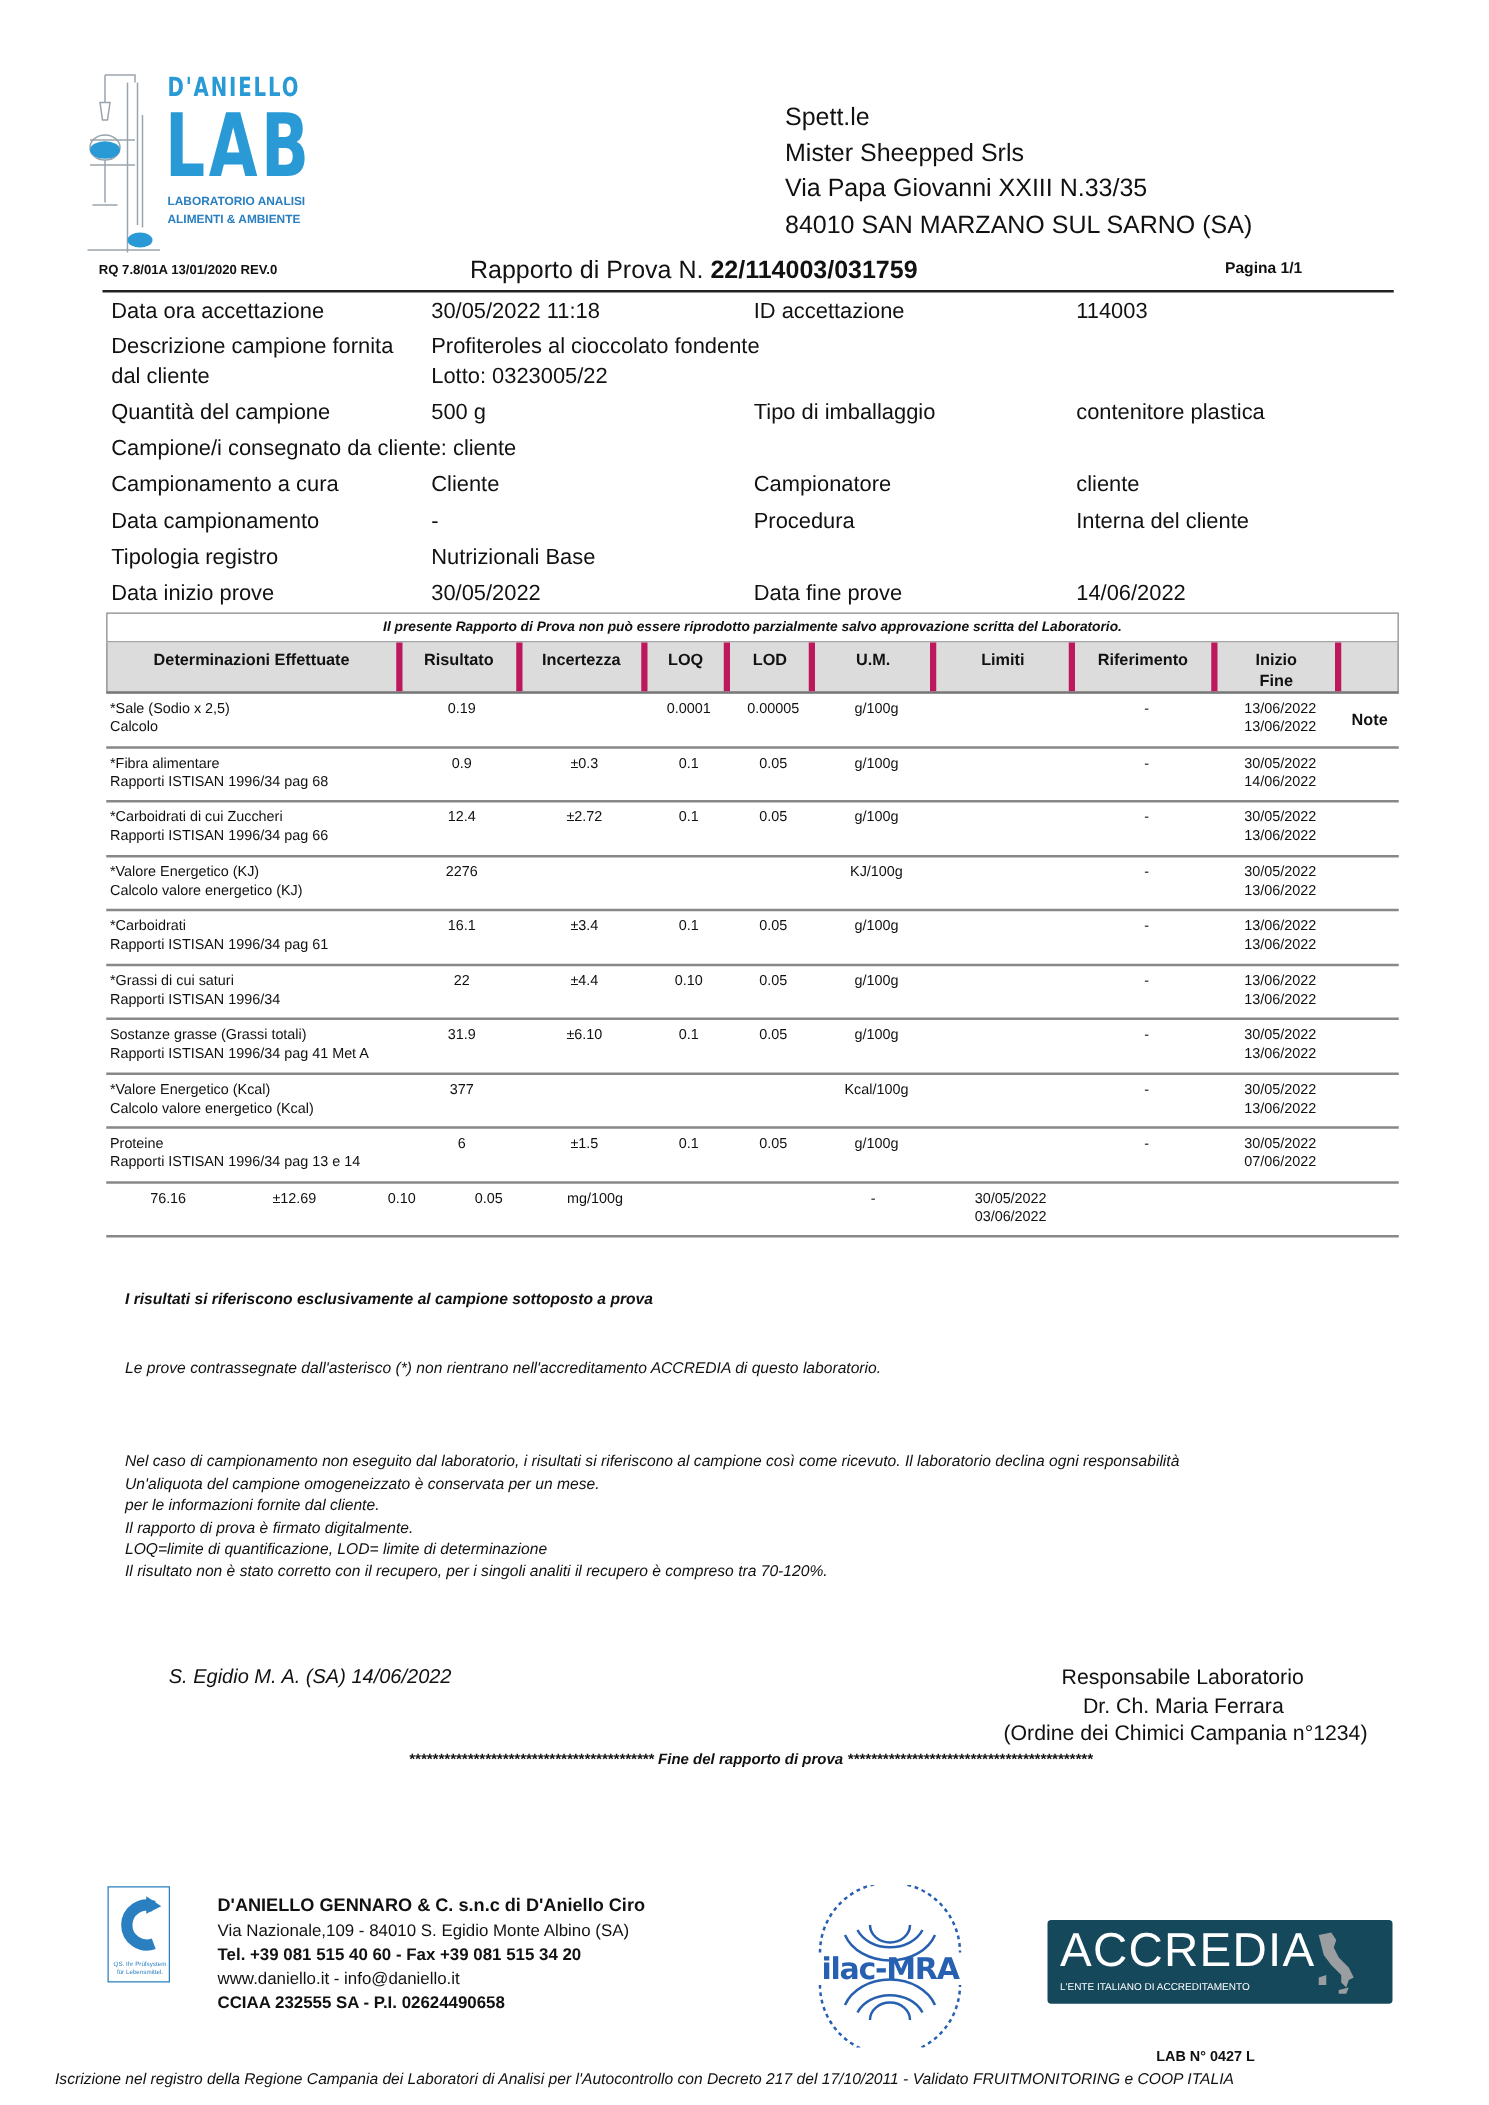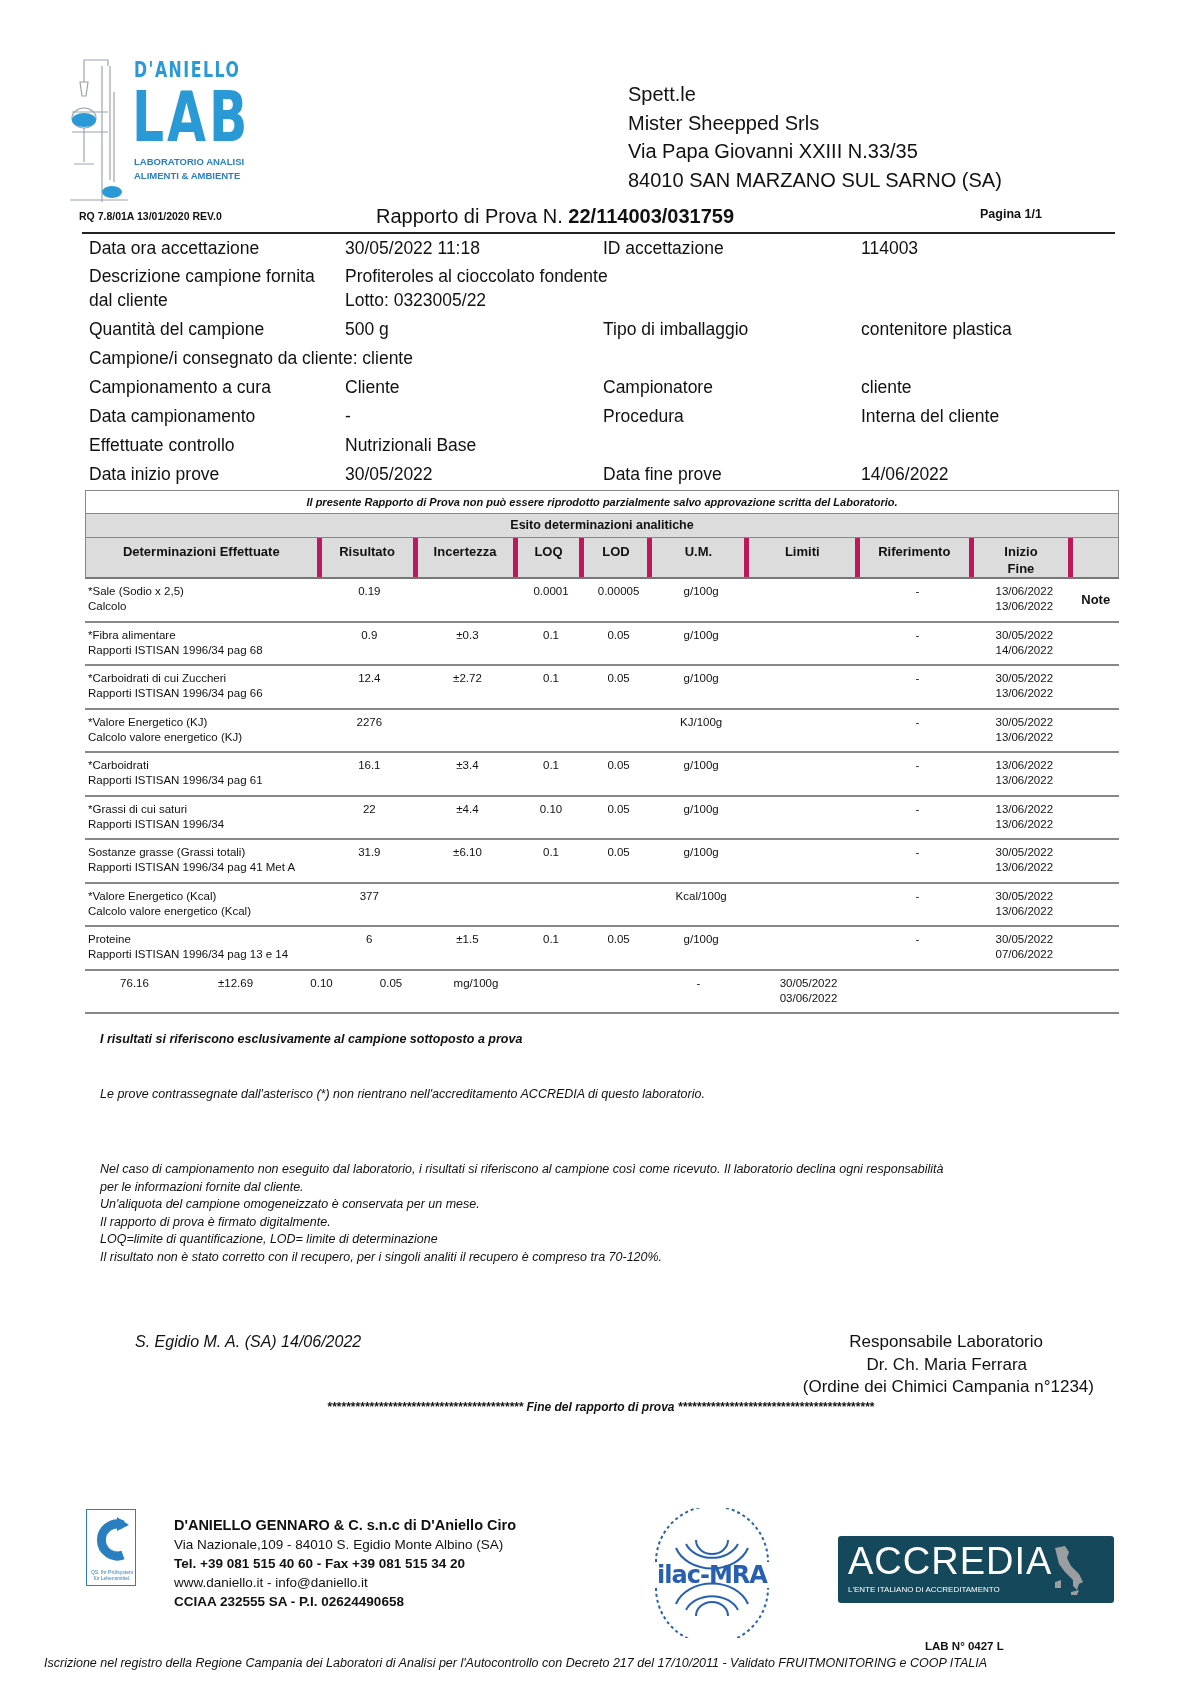--- a/index.html
+++ b/index.html
@@ -139,34 +139,33 @@
     <span class="c3">Campionatore</span>
     <span class="c4">cliente</span>
   </div>
   <div class="info-row" style="top:168px">
     <span class="c1">Data campionamento</span>
     <span class="c2">-</span>
     <span class="c3">Procedura</span>
     <span class="c4">Interna del cliente</span>
   </div>
   <div class="info-row" style="top:197px">
-    <span class="c1">Effettuate controllo</span>
+    <span class="c1">Tipologia registro</span>
     <span class="c2">Nutrizionali Base</span>
   </div>
   <div class="info-row" style="top:226px">
     <span class="c1">Data inizio prove</span>
     <span class="c2">30/05/2022</span>
     <span class="c3">Data fine prove</span>
     <span class="c4">14/06/2022</span>
   </div>
 </div>
 
 <div class="abs tbl">
   <div class="notice">Il presente Rapporto di Prova non può essere riprodotto parzialmente salvo approvazione scritta del Laboratorio.</div>
-  <div class="esito">Esito determinazioni analitiche</div>
   <div class="hdr">
     <div class="w1">Determinazioni Effettuate</div>
     <div class="w2">Risultato</div>
     <div class="w3">Incertezza</div>
     <div class="w4">LOQ</div>
     <div class="w5">LOD</div>
     <div class="w6">U.M.</div>
     <div class="w7">Limiti</div>
     <div class="w8">Riferimento</div>
     <div class="w9"><span>Inizio</span><br><span>Fine</span></div>
@@ -301,22 +300,22 @@
     <div class="w9"><span>30/05/2022</span><br><span>03/06/2022</span></div>
     <div class="w10"></div>
   </div>
 </div>
 </div>
 
 <div class="abs note note-bold" style="top:1032px">I risultati si riferiscono esclusivamente al campione sottoposto a prova</div>
 <div class="abs note" style="top:1087px">Le prove contrassegnate dall'asterisco (*) non rientrano nell'accreditamento ACCREDIA di questo laboratorio.</div>
 <div class="abs notes-block">
   <div>Nel caso di campionamento non eseguito dal laboratorio, i risultati si riferiscono al campione così come ricevuto. Il laboratorio declina ogni responsabilità</div>
+  <div>Un'aliquota del campione omogeneizzato è conservata per un mese.</div>
   <div>per le informazioni fornite dal cliente.</div>
-  <div>Un'aliquota del campione omogeneizzato è conservata per un mese.</div>
   <div>Il rapporto di prova è firmato digitalmente.</div>
   <div>LOQ=limite di quantificazione, LOD= limite di determinazione</div>
   <div>Il risultato non è stato corretto con il recupero, per i singoli analiti il recupero è compreso tra 70-120%.</div>
 </div>
 
 <div class="abs place-date">S. Egidio M. A. (SA) 14/06/2022</div>
 <div class="abs signature">
   <div>Responsabile Laboratorio</div>
   <div>Dr. Ch. Maria Ferrara</div>
   <div>(Ordine dei Chimici Campania n°1234)</div>

